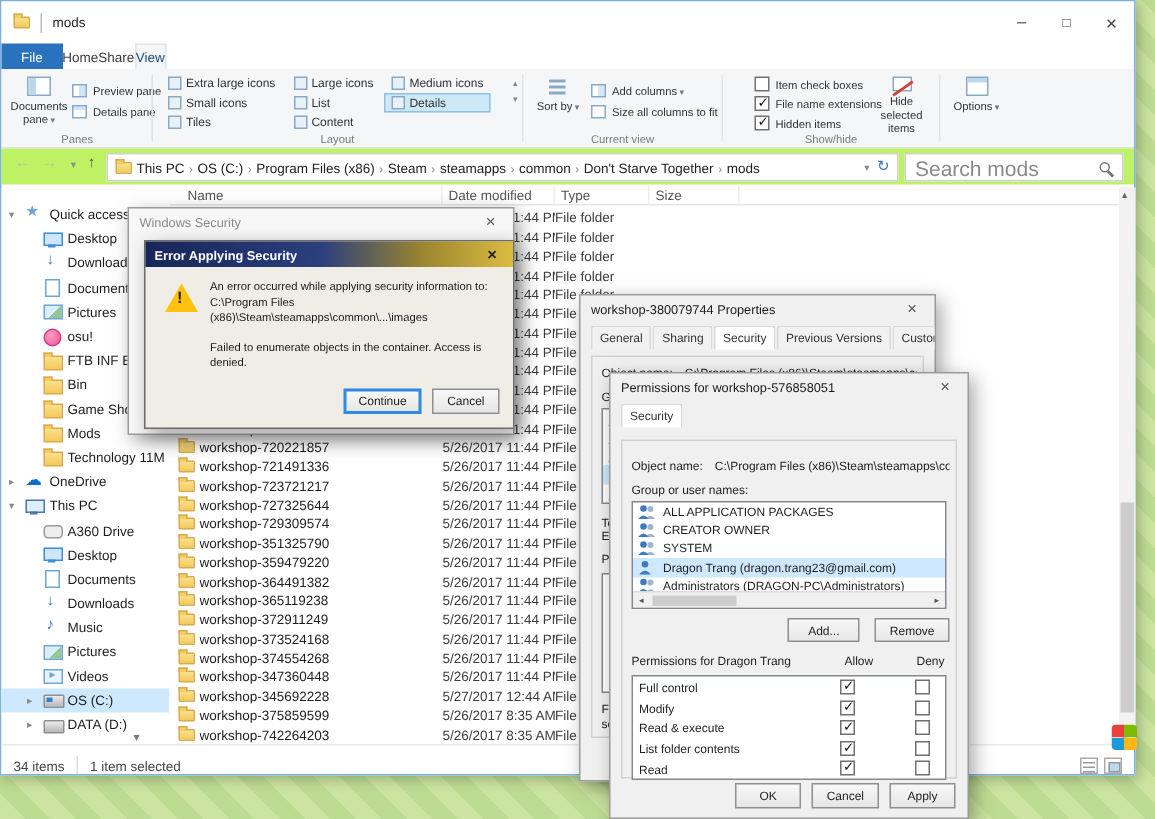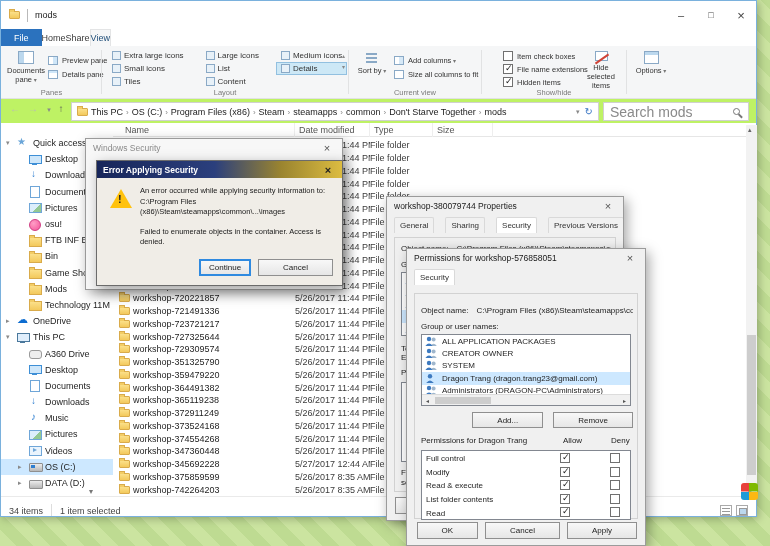--- a/index.html
+++ b/index.html
@@ -53,21 +53,21 @@
   .ic-preview{width:10px;height:9px;border:1px solid #8aa9c6;background:linear-gradient(90deg,#fff 50%,#cfe6f8 50%)}
   .ic-details{width:10px;height:9px;border:1px solid #8aa9c6;background:linear-gradient(#cfe6f8 30%,#fff 30%)}
   .ic-sort{width:14px;height:13px}
   .ic-sort::before{content:"";position:absolute;left:1px;top:2px;width:11px;height:2px;background:#8aa9c6;box-shadow:0 4px 0 #8aa9c6,0 8px 0 #8aa9c6}
   .ic-addcol{width:10px;height:9px;border:1px solid #8aa9c6;background:linear-gradient(90deg,#fff 45%,#d7e9f7 45%)}
   .ic-fit{width:10px;height:9px;border:1px solid #8aa9c6;background:#fff}
   .ic-hide{width:13px;height:14px;background:#fff;border:1px solid #8aa9c6}
   .ic-hide::after{content:"";position:absolute;left:-2px;top:6px;width:16px;height:2px;background:#d04437;transform:rotate(-35deg)}
   .ic-options{width:15px;height:13px;border:1px solid #8aa9c6;background:#fff}
   .ic-options::before{content:"";position:absolute;top:0;left:0;right:0;height:3px;background:#bcd8ee}
-  #layout-grid{position:absolute;left:4px;top:3px;display:grid;grid-auto-flow:column;grid-template-rows:repeat(3,13px);column-gap:12px}
+  #layout-grid{position:absolute;left:4px;top:3px;display:grid;grid-auto-flow:column;grid-template-rows:repeat(3,13px);column-gap:2px}
   .view-opt{display:flex;align-items:center;gap:3px;padding:0 4px;font-size:8px;color:#333;border:1px solid transparent;white-space:nowrap}
   .view-opt.sel{background:#cde8f6;border-color:#92c0e0}
   .vo-ic{width:9px;height:9px;border:1px solid #8aa9c6;background:#e8f1f8;flex:0 0 9px}
   .lay-arrows{position:absolute;right:2px;top:6px;display:flex;flex-direction:column;gap:4px;color:#888;font-size:6px;text-align:center}
   .lay-arrows .up::before{content:"▴"}
   .lay-arrows .dn::before{content:"▾"}
   #show-checks{position:absolute;left:20px;top:5px;display:flex;flex-direction:column;gap:3px}
   .chk{display:flex;gap:4px;align-items:center;font-size:7.5px;color:#333;white-space:nowrap}
   .cbx{display:inline-block;width:10px;height:10px;border:1px solid #707070;background:#fff;position:relative;flex:0 0 10px}
   .cbx.checked::after{content:"✓";position:absolute;left:1px;top:-2px;font-size:9px;color:#1a1a1a}
@@ -159,25 +159,25 @@
   #dlg-err{left:96px;top:160px;width:247px;height:126px;background:#f0ede7;border-color:#6b6b6b;z-index:4}
   .err-title{height:17px;display:flex;align-items:center;padding:0 6px;color:#fff;font-weight:bold;font-size:8.5px;
              background:linear-gradient(90deg,#17265a 0%,#2b3f7d 48%,#9a842f 75%,#dcbc41 100%)}
   .err-x{color:#222}
   .warn-tri{position:absolute;left:13px;top:28px;width:0;height:0;border-left:11px solid transparent;border-right:11px solid transparent;border-bottom:19px solid #ffc20e}
   .warn-ex{position:absolute;left:21px;top:32px;color:#222;font-weight:bold;font-size:11px}
   .warn-ex::before{content:"!"}
   .err-text{position:absolute;left:43px;top:25px;width:196px;font-size:7.5px;line-height:1.4;color:#1a1a1a}
   .err-detail{margin-top:9px}
   .err-btns{position:absolute;bottom:9px;right:9px;display:flex;gap:7px}
-  .btn{min-width:40px;height:17px;padding:0 24px;background:linear-gradient(#f8f8f8,#e6e6e6);border:1px solid #8f8f8f;display:flex;align-items:center;justify-content:center;color:#222;font-size:8px;white-space:nowrap}
+  .btn{min-width:40px;height:17px;padding:0 9px;background:linear-gradient(#f8f8f8,#e6e6e6);border:1px solid #8f8f8f;display:flex;align-items:center;justify-content:center;color:#222;font-size:8px;white-space:nowrap}
   .btn.primary{border:2px solid #2f8ae0;padding:0 8px}
   #dlg-props{left:386px;top:196px;width:238px;height:325px;z-index:5;overflow:hidden}
   #dlg-perms{left:406px;top:248px;width:240px;height:298px;z-index:6;overflow:hidden}
-  .tabstrip{position:absolute;left:7px;top:20px;display:flex;gap:11px}
+  .tabstrip{position:absolute;left:7px;top:20px;display:flex;gap:1px}
   .ptab{padding:3px 5px;font-size:8px;color:#333;background:#f1f1f1;border:1px solid #d9d9d9;border-bottom:none;border-radius:2px 2px 0 0;white-space:nowrap}
   .ptab.active{background:#fff;font-size:8px}
   .sheet{position:absolute;left:7px;right:7px;border:1px solid #d2d2d2;background:#f0f0f0}
   #dlg-props .sheet{top:40px;bottom:28px}
   #dlg-perms .sheet{top:44px;bottom:26px}
   .obj-row{position:absolute;left:6px;right:4px;display:flex;gap:8px;font-size:8px;white-space:nowrap;overflow:hidden}
   #dlg-props .obj-row{top:6px}
   #dlg-perms .obj-row{top:12px}
   .obj-val{color:#222}
   .grp-label{position:absolute;left:6px;font-size:8px;color:#222}

